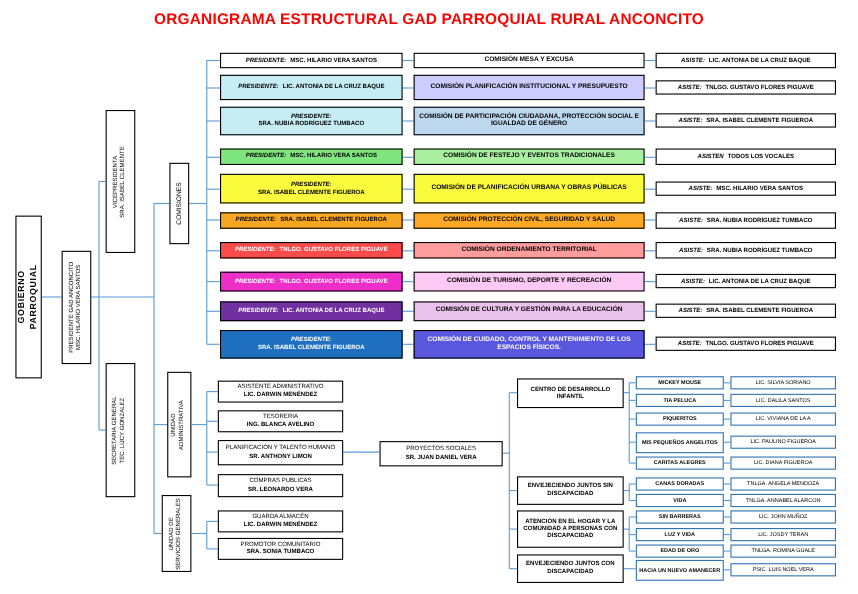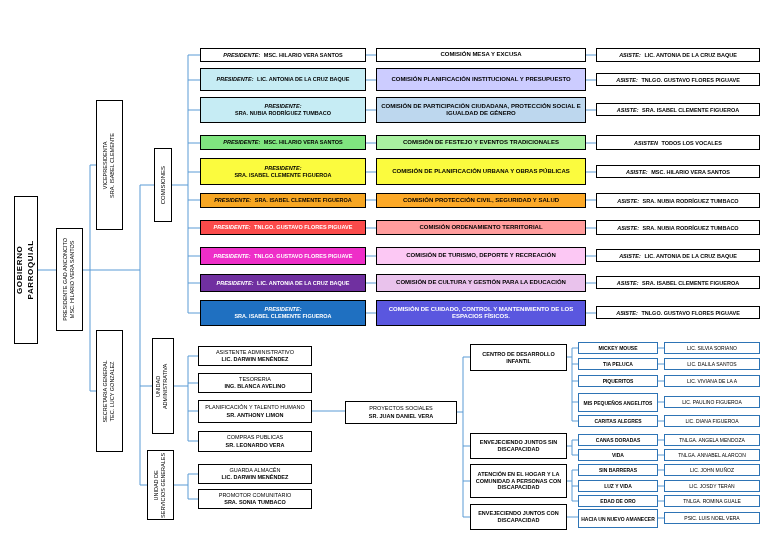--- a/index.html
+++ b/index.html
@@ -141,20 +141,21 @@
       <line x1="658" y1="402" x2="664" y2="402"></line>
     <line x1="658" y1="421" x2="664" y2="421"></line>
       <line x1="658" y1="440" x2="664" y2="440"></line>
     <line x1="658" y1="455" x2="664" y2="455"></line>
       <line x1="658" y1="470" x2="664" y2="470"></line>
     <line x1="658" y1="486" x2="664" y2="486"></line>
       <line x1="658" y1="501" x2="664" y2="501"></line>
     <line x1="658" y1="518" x2="664" y2="518"></line>
   </svg>
 
+  <div class="title">ORGANIGRAMA ESTRUCTURAL GAD PARROQUIAL RURAL ANCONCITO</div>
 
   <div class="vbox" style="left:14px;top:196px;width:24px;height:148px">
     <div class="vrot big">GOBIERNO  PARROQUIAL</div>
   </div>
   <div class="vbox" style="left:56px;top:228px;width:27px;height:103px">
     <div class="vrot">
         <div>PRESIDENTE GAD ANCONCITO</div>
         <div>MSC. HILARIO VERA SANTOS</div>
       </div>
   </div>

